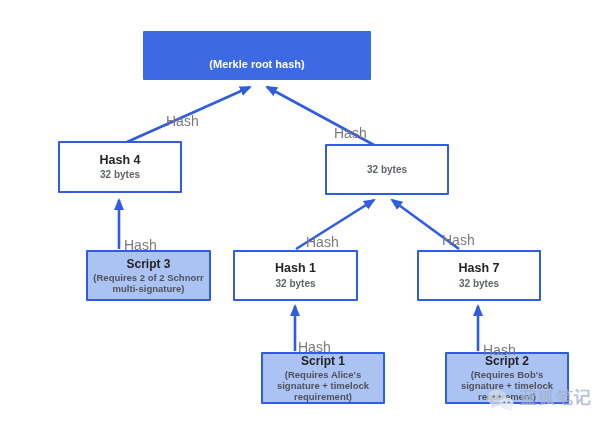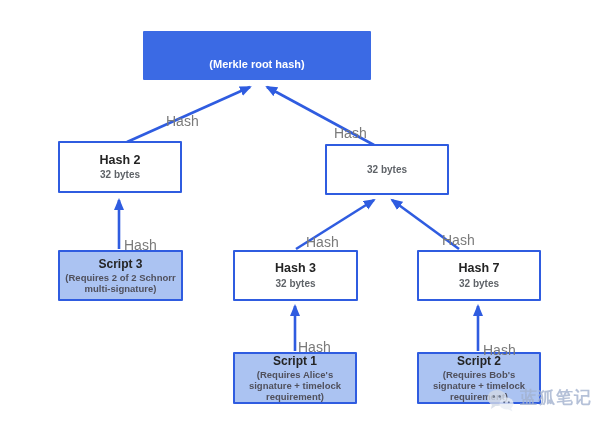--- a/index.html
+++ b/index.html
@@ -13,21 +13,21 @@
     display:flex;flex-direction:column;align-items:center;justify-content:center;
     text-align:center;border-radius:1px;
   }
   .node .title{font-weight:bold;font-size:12.5px;color:#242424;line-height:1.25;}
   .node .sub{font-weight:bold;font-size:10px;color:#5f6368;line-height:1.2;}
   .node.root{background:#3b6ae4;border:none;}
   .node.root .title{color:#ffffff;font-size:13px;letter-spacing:.2px;}
   .node.root .sub{color:#ffffff;font-size:11px;margin-top:19px;}
   .node.hash{background:#ffffff;border:2px solid #2f5ce0;}
   .node.hash .sub{margin-top:1px;}
-  .node.script{background:#abc3f2;border:2px solid #2f5ce0;padding:0 4px;}
+  .node.script{background:#abc3f2;border:2px solid #2f5ce0;padding:0 4px;margin-left:28px;}
   .node.script .title{font-size:12px;}
   .node.script .sub{font-size:9.5px;color:#50505c;line-height:1.18;}
   .edge-label{
     position:absolute;z-index:3;font-size:14px;color:#7a7a7a;line-height:1;margin-top:16px;
   }
   .watermark{
     position:absolute;z-index:5;display:flex;align-items:flex-start;gap:6px;
     opacity:.8;
   }
   .watermark .wm-text{
@@ -54,35 +54,35 @@
       <line x1="295" y1="351" x2="295" y2="306" marker-end="url(#ah)"></line>
       <line x1="478" y1="351" x2="478" y2="306" marker-end="url(#ah)"></line>
     </g>
   </svg>
 
   <div class="node root" style="left:143px;top:31px;width:228px;height:49px;">
     <span class="sub">(Merkle root hash)</span>
   </div>
 
   <div class="node hash" style="left:58px;top:141px;width:124px;height:52px;">
-    <span class="title">Hash 2</span>
+    <span class="title">Hash 4</span>
     <span class="sub">32 bytes</span>
   </div>
 
   <div class="node hash" style="left:325px;top:144px;width:124px;height:51px;">
     <span class="sub">32 bytes</span>
   </div>
 
   <div class="node script" style="left:58px;top:250px;width:125px;height:51px;">
     <span class="title">Script 3</span>
     <span class="sub">(Requires 2 of 2 Schnorr multi-signature)</span>
   </div>
 
   <div class="node hash" style="left:233px;top:250px;width:125px;height:51px;">
-    <span class="title">Hash 3</span>
+    <span class="title">Hash 1</span>
     <span class="sub">32 bytes</span>
   </div>
 
   <div class="node hash" style="left:417px;top:250px;width:124px;height:51px;">
     <span class="title">Hash 7</span>
     <span class="sub">32 bytes</span>
   </div>
 
   <div class="node script" style="left:233px;top:352px;width:124px;height:52px;">
     <span class="title">Script 1</span>

